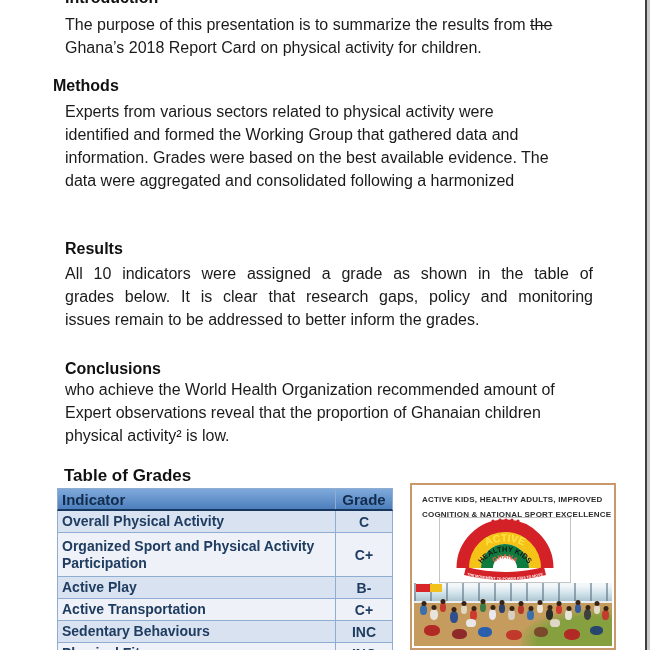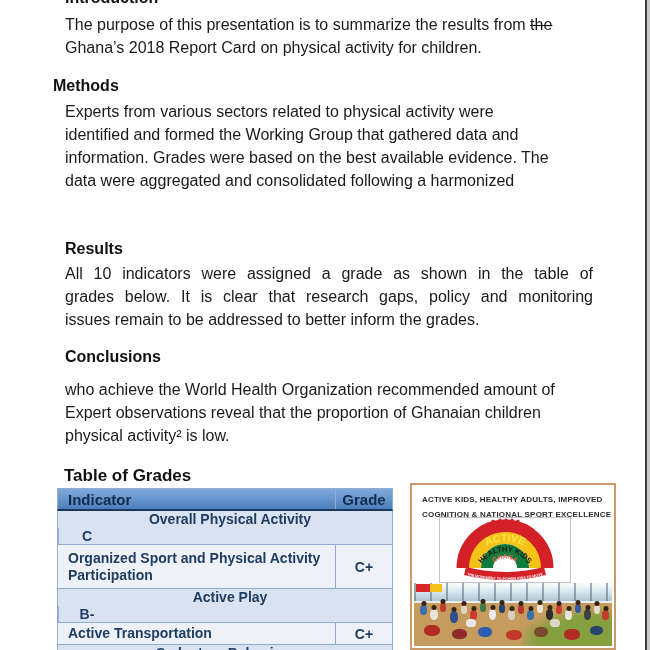--- a/index.html
+++ b/index.html
@@ -14,37 +14,37 @@
            text-align:justify; text-align-last:justify; }
   .jline.last { text-align-last:left; }
   .heading { font-weight:bold; font-size:16px; color:#111; }
 
   .clip-top { position:absolute; left:65px; top:-11px; font-weight:bold; font-size:16px; }
   .purpose      { position:absolute; left:65px; top:13px;  }
   .h-methods    { position:absolute; left:53px; top:77px; }
   .methods-para { position:absolute; left:65px; top:100px; }
   .h-results    { position:absolute; left:65px; top:240px; }
   .results-para { position:absolute; left:65px; top:262px; }
-  .h-conclusions{ position:absolute; left:65px; top:348px;text-align:center; }
+  .h-conclusions{ position:absolute; left:65px; top:360px;text-align:center; }
   .conclusions-para { position:absolute; left:65px; top:378px; }
   .strike { text-decoration:line-through; }
 
   .h-table { position:absolute; left:64px; top:466px; font-weight:bold; font-size:17px; color:#111; }
 
   .grades-table { position:absolute; left:57px; top:488px; width:336px; font-size:14px; }
   .t-header { display:flex; height:23px; align-items:center;
               background:linear-gradient(180deg,#7fa9db,#4d7fbd);
               border:1px solid #8eadd1; border-bottom:2px solid #17375e;
               color:#122c4e; font-weight:bold; font-size:15px; }
   .t-row { display:flex; align-items:center; border:1px solid #8eadd1; border-top:none;
            color:#1f3c61; font-weight:600; min-height:22px; }
-  .t-row.odd  { background:#d9e2f0;flex-direction:column; }
+  .t-row.odd  { background:#d9e2f0; }
   .t-row.even { background:#eef1f8;justify-content:flex-end; }
   .t-row.tall { min-height:44px; }
-  .col-ind   { flex:1; padding-left:10px; line-height:17px; }
+  .col-ind   { flex:1; padding-left:4px; line-height:17px; }
   .t-header .col-ind { line-height:21px; }
   .col-grade { width:57px; text-align:center; border-left:1px solid #8eadd1;
                align-self:stretch; display:flex; align-items:center; justify-content:center; }
 
   .panel { position:absolute; left:410px; top:483px; width:206px; height:167px;
            background:#fff; border:2px solid #c9996b; }
   .panel-headline { position:absolute; left:10px; top:7px; font-size:8px; font-weight:bold;
                     color:#2b2b2b; line-height:15px; letter-spacing:.2px; white-space:nowrap; }
   .logo-box { position:absolute; left:27px; top:32px; width:132px; height:66px;
               background:#fff; border:1px solid #c4c4c4; }

